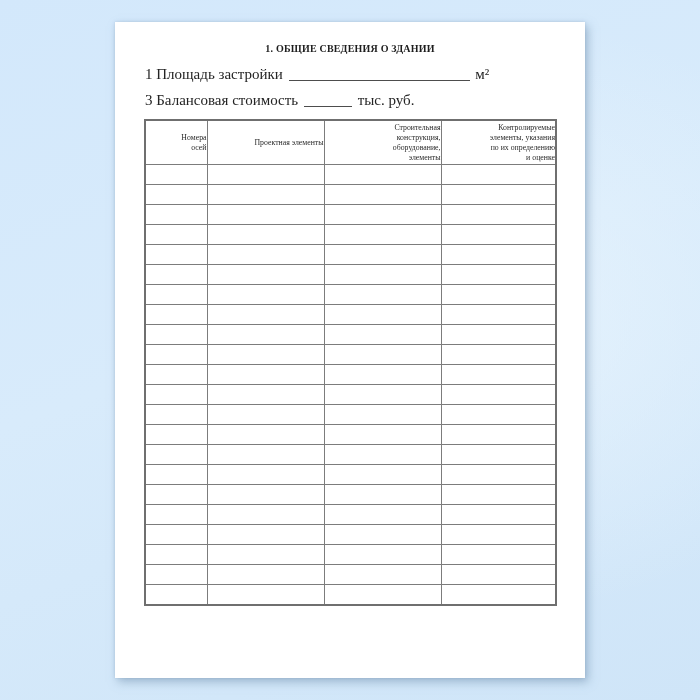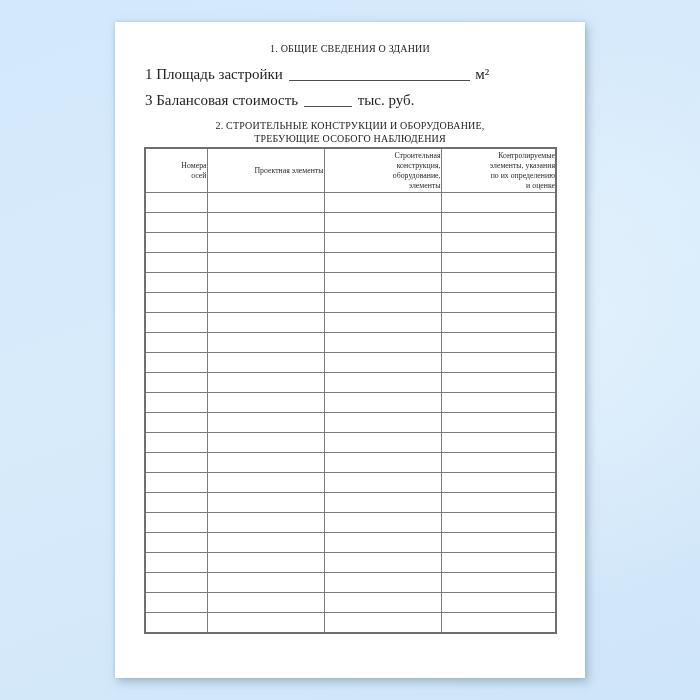--- a/index.html
+++ b/index.html
@@ -23,21 +23,21 @@
     left: 115px;
     top: 22px;
     width: 470px;
     height: 656px;
     background: #ffffff;
     box-shadow: 3px 4px 9px rgba(115,145,175,0.55), 0 0 3px rgba(130,155,185,0.35);
     color: #262626;
   }
   .s-title {
     text-align: center;
-    font-weight: 400;
+    font-weight: 700;
     font-size: 10px;
     line-height: 13px;
     letter-spacing: 0.2px;
     color: #1d1d1d;
   }
   .s1-title { margin-top: 20px; }
   .s2-title { margin-top: 12px; }
   .fields {
     margin: 13px 30px 0 30px;
     font-size: 15px;
@@ -99,24 +99,20 @@
         <span class="fill-line u-1"></span>
         <span>м²</span>
       </div>
       <div class="field-row">
         <span>3 Балансовая стоимость</span>
         <span class="fill-line u-3"></span>
         <span>тыс. руб.</span>
       </div>
     </div>
 
-    <div class="s-title s2-title">
-      <div>2. СТРОИТЕЛЬНЫЕ КОНСТРУКЦИИ И ОБОРУДОВАНИЕ,</div>
-      <div>ТРЕБУЮЩИЕ ОСОБОГО НАБЛЮДЕНИЯ</div>
-    </div>
 
     <table class="obs">
       <colgroup>
         <col class="c1">
           <col class="c2">
           <col class="c3">
           <col class="c4">
       </colgroup>
       <thead>
         <tr>

